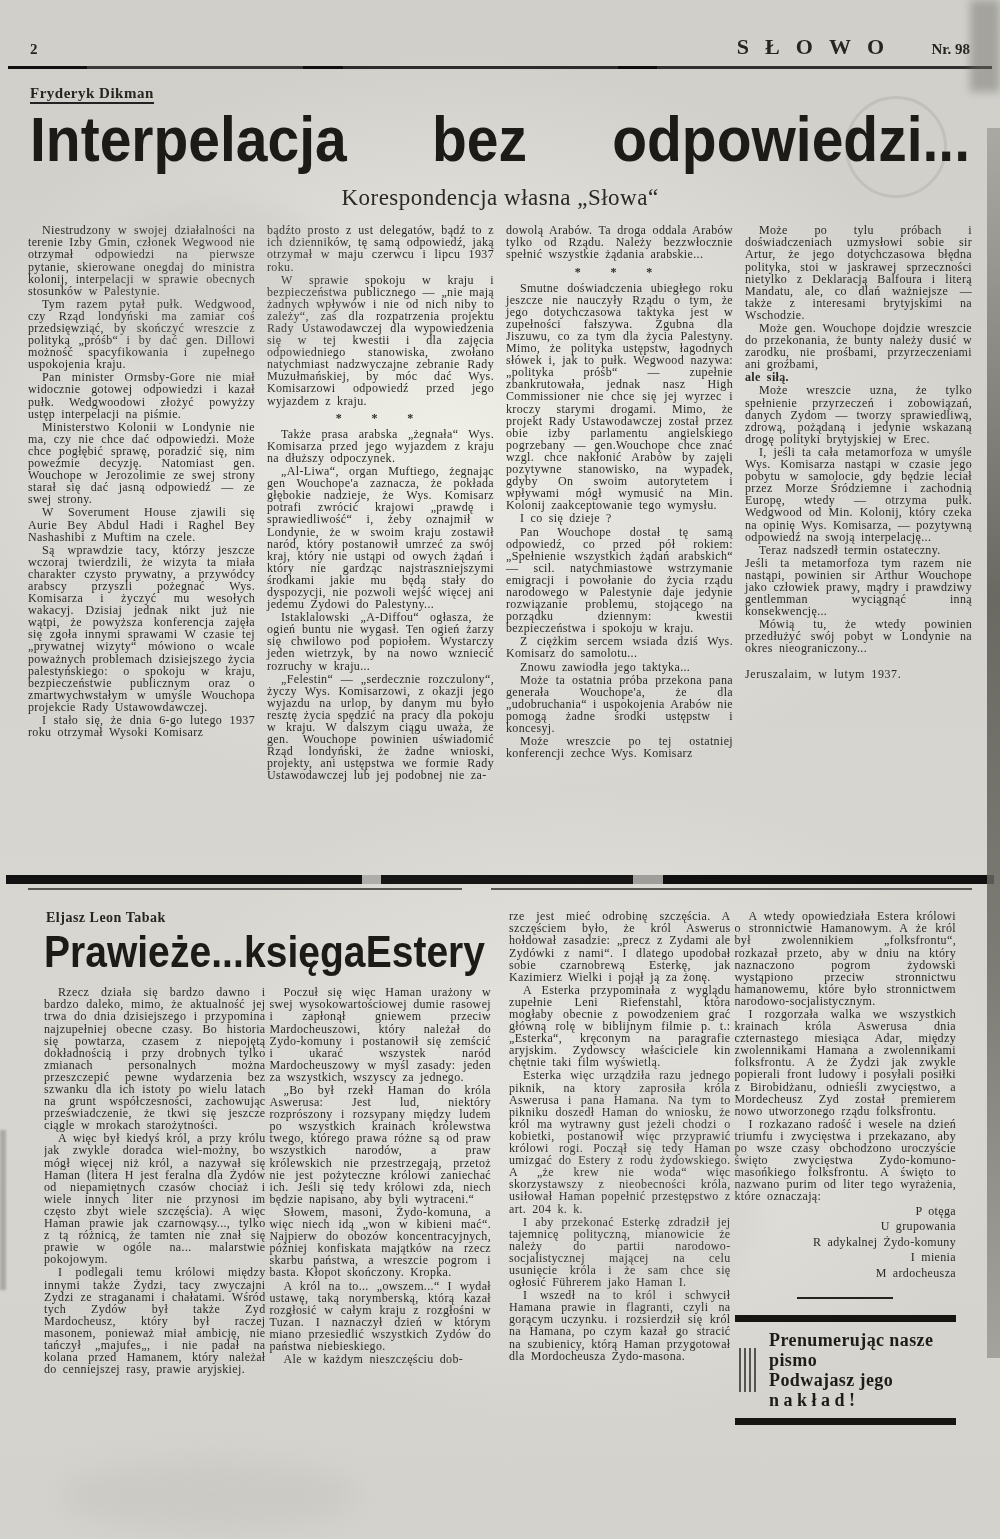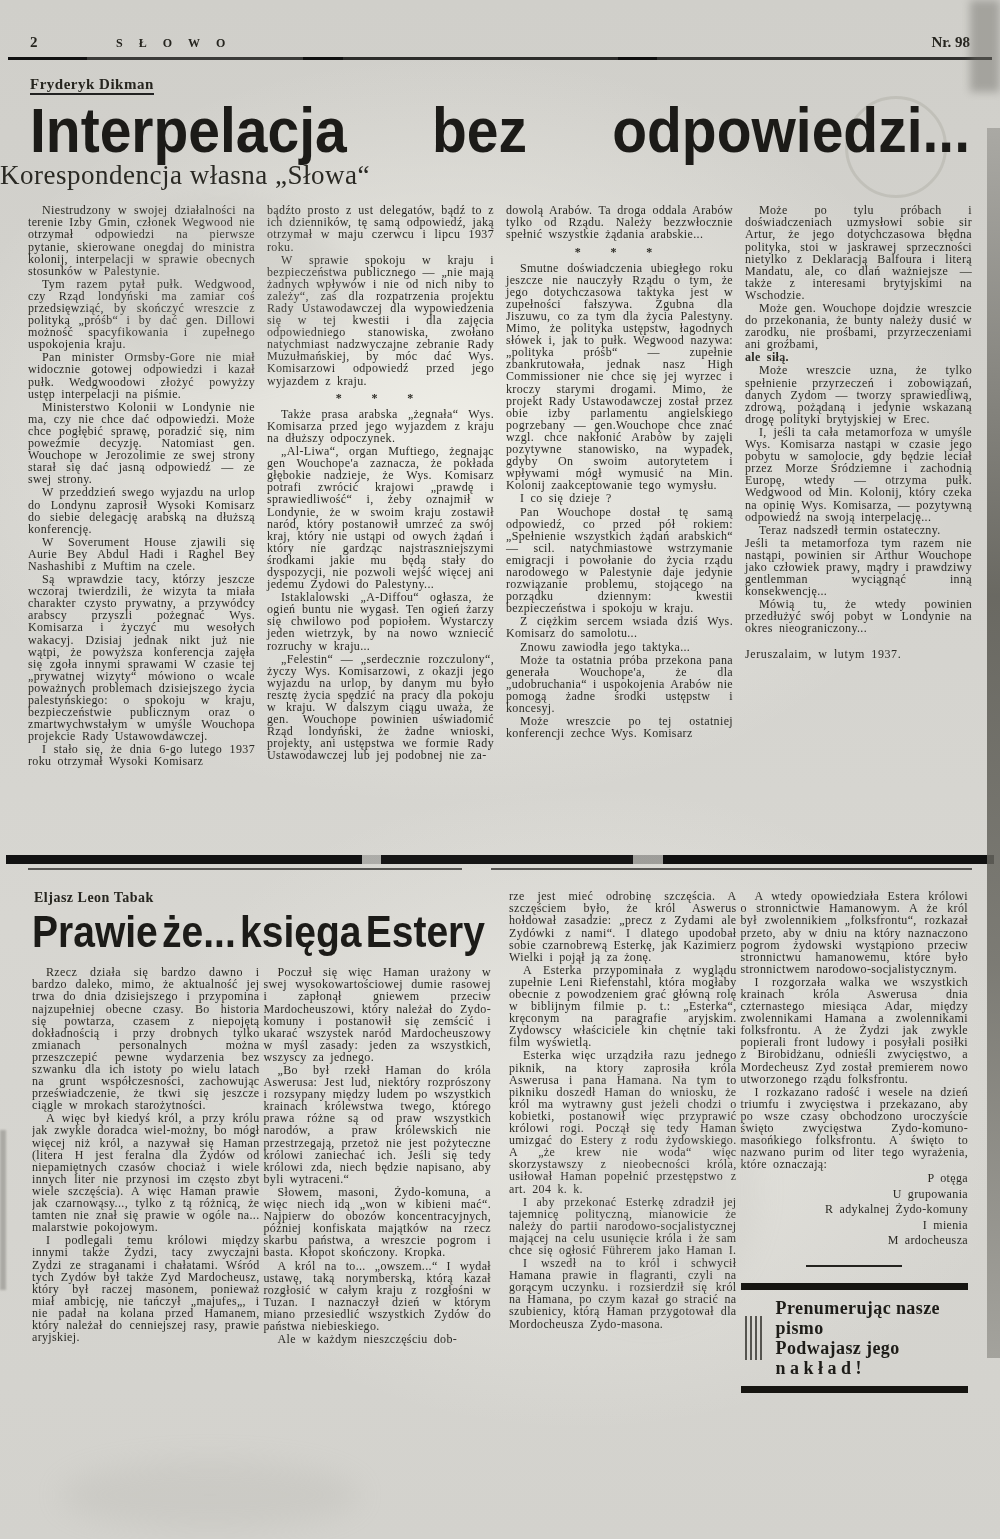--- a/index.html
+++ b/index.html
@@ -18,50 +18,50 @@
   .corner-tr{position:absolute;right:0;top:0;width:30px;height:92px;background:#6f6e68;opacity:.45;filter:blur(4px);pointer-events:none;}
   .stamp{position:absolute;left:845px;top:96px;width:96px;height:96px;border:3px solid #8a887d;border-radius:50%;opacity:.22;pointer-events:none;}
   .smudge{position:absolute;border-radius:50%;filter:blur(14px);pointer-events:none;background:#a7a6a0;}
   .sm1{left:90px;top:200px;width:260px;height:180px;opacity:.16;}
   .sm2{left:540px;top:1060px;width:220px;height:260px;opacity:.12;}
   .sm3{left:60px;top:1460px;width:300px;height:70px;opacity:.18;}
 
   
   .masthead-row{display:flex;align-items:baseline;padding:34px 30px 4px;}
   .pageno{font-weight:bold;font-size:15px;width:70px;}
-  .masthead{flex:1;text-align:left;font-weight:bold;font-size:12px;letter-spacing:16px;text-indent:16px;}
+  .masthead{flex:1;text-align:right;font-weight:bold;font-size:22px;letter-spacing:16px;text-indent:16px;}
   .issue{width:70px;text-align:right;font-weight:bold;font-size:15px;}
   .head-rule{height:3px;margin:2px 8px 0;
     background:linear-gradient(90deg,#111 0 8%,#3a3a38 8% 30%,#101010 30% 34%,#2c2c2a 34% 62%,#0e0e0e 62% 66%,#30302e 66% 100%);}
 
   
   .byline1{margin:15px 0 0 30px;}
   .byline-text{font-weight:bold;font-size:15px;border-bottom:2px solid #222;padding-bottom:1px;letter-spacing:.5px;margin-top:16px;}
   .headline1{display:flex;justify-content:space-between;align-items:baseline;margin:4px 30px 0;
     font-family:"Liberation Sans",sans-serif;font-size:57px;font-weight:bold;line-height:1.04;
     transform:scaleY(1.12);transform-origin:center top;color:#1c1b18;}
-  .subtitle{font-size:27px;margin-top:4px;letter-spacing:.5px;color:#2a2923;}
+  .subtitle{text-align:center;font-size:23px;margin-top:20px;letter-spacing:.5px;color:#2a2923;}
 
   .body1{display:flex;gap:12px;padding:0 28px;margin-top:13px;height:642px;overflow:hidden;}
   .col{flex:1;min-width:0;font-size:12px;line-height:12.1px;text-align:justify;letter-spacing:.35px;word-spacing:2.8px;color:#2b2a24;}
   .para{margin:0 0 1px;text-indent:14px;}
   .cont{text-indent:0;}
   .stars{text-indent:0;text-align:center;letter-spacing:12px;font-weight:bold;margin:5px 0 4px;}
   .sig{text-indent:0;margin-top:13px;letter-spacing:.6px;}
   .boldline{font-weight:bold;}
   .acro{text-indent:38px;text-align:right;line-height:15.5px;margin:0;}
 
   
   .divider{height:9px;margin:9px 6px 0;
     background:linear-gradient(90deg,#121212 0 36%,rgba(18,18,18,.22) 36% 38%,#161616 38% 63.5%,rgba(18,18,18,.3) 63.5% 66.5%,#101010 66.5% 100%);}
   .divider-thin{height:2px;margin:4px 28px 0;opacity:.75;
     background:linear-gradient(90deg,#2a2a28 0 46%,transparent 46% 49%,#2a2a28 49% 100%);}
 
   
-  .body2{display:flex;gap:18px;padding:0 32px;margin-top:14px;height:566px;overflow:hidden;}
+  .body2{display:flex;gap:18px;padding:0 44px;margin-top:14px;height:566px;overflow:hidden;}
   .half{width:50%;display:flex;flex-direction:column;min-width:0;}
   .byline2{font-weight:bold;font-size:14px;margin:6px 0 0 2px;letter-spacing:.5px;}
   .headline2{display:flex;justify-content:space-between;align-items:baseline;margin:2px 6px 14px 0;
     font-family:"Liberation Sans",sans-serif;font-size:39px;font-weight:bold;color:#1c1b18;
     transform:scaleY(1.12);transform-origin:left top;}
   .cols2{display:flex;gap:4px;flex:1;overflow:hidden;min-height:0;}
   .half-right .cols2{padding-top:6px;}
   .colwrap{flex:1;min-width:0;display:flex;flex-direction:column;}
   .colwrap .col{flex:none;}
   .short-rule{width:96px;height:2px;background:#24231f;margin:16px auto 10px;}
@@ -106,21 +106,20 @@
     </h1>
 
   <div class="subtitle">Korespondencja własna „Słowa“</div>
 
   <section class="body1">
     <div class="col">
         <p class="para">Niestrudzony w swojej działalności na terenie Izby Gmin, członek Wegwood nie otrzymał odpowiedzi na pierwsze pytanie, skierowane onegdaj do ministra kolonij, interpelacji w sprawie obecnych stosunków w Palestynie.</p>
         <p class="para">Tym razem pytał pułk. Wedgwood, czy Rząd londyński ma zamiar coś przedsięwziąć, by skończyć wreszcie z polityką „próśb“ i by dać gen. Dillowi możność spacyfikowania i zupełnego uspokojenia kraju.</p>
         <p class="para">Pan minister Ormsby-Gore nie miał widocznie gotowej odpowiedzi i kazał pułk. Wedgwoodowi złożyć powyżzy ustęp interpelacji na piśmie.</p>
         <p class="para">Ministerstwo Kolonii w Londynie nie ma, czy nie chce dać odpowiedzi. Może chce pogłębić sprawę, poradzić się, nim poweźmie decyzję. Natomiast gen. Wouchope w Jerozolimie ze swej strony starał się dać jasną odpowiedź — ze swej strony.</p>
-        <p class="para">W przeddzień swego wyjazdu na urlop do Londynu zaprosił Wysoki Komisarz do siebie delegację arabską na dłuższą konferencję.</p>
         <p class="para">W Soverument House zjawili się Aurie Bey Abdul Hadi i Raghel Bey Nashashibi z Muftim na czele.</p>
         <p class="para">Są wprawdzie tacy, którzy jeszcze wczoraj twierdzili, że wizyta ta miała charakter czysto prywatny, a przywódcy arabscy przyszli pożegnać Wys. Komisarza i życzyć mu wesołych wakacyj. Dzisiaj jednak nikt już nie wątpi, że powyższa konferencja zajęła się zgoła innymi sprawami W czasie tej „prywatnej wizyty“ mówiono o wcale poważnych problemach dzisiejszego życia palestyńskiego: o spokoju w kraju, bezpieczeństwie publicznym oraz o zmartwychwstałym w umyśle Wouchopa projekcie Rady Ustawowdawczej.</p>
         <p class="para">I stało się, że dnia 6-go lutego 1937 roku otrzymał Wysoki Komisarz</p>
       </div>
     <div class="col">
         <p class="para cont">bądźto prosto z ust delegatów, bądź to z ich dzienników, tę samą odpowiedź, jaką otrzymał w maju czerwcu i lipcu 1937 roku.</p>
         <p class="para">W sprawie spokoju w kraju i bezpieczeństwa publicznego — „nie mają żadnych wpływów i nie od nich niby to zależy“, zaś dla rozpatrzenia projektu Rady Ustawodawczej dla wypowiedzenia się w tej kwestii i dla zajęcia odpowiedniego stanowiska, zwołano natychmiast nadzwyczajne zebranie Rady Muzułmańskiej, by móc dać Wys. Komisarzowi odpowiedź przed jego wyjazdem z kraju.</p>
         <p class="para stars">*  *  *</p>
         <p class="para">Także prasa arabska „żegnała“ Wys. Komisarza przed jego wyjazdem z kraju na dłuższy odpoczynek.</p>
         <p class="para">„Al-Liwa“, organ Muftiego, żegnając gen Wouchope'a zaznacza, że pokłada głębokie nadzieje, że Wys. Komisarz potrafi zwrócić krajowi „prawdę i sprawiedliwość“ i, żeby oznajmił w Londynie, że w swoim kraju zostawił naród, który postanowił umrzeć za swój kraj, który nie ustąpi od owych żądań i który nie gardząc najstraszniejszymi środkami jakie mu będą stały do dyspozycji, nie pozwoli wejść więcej ani jedemu Zydowi do Palestyny...</p>

